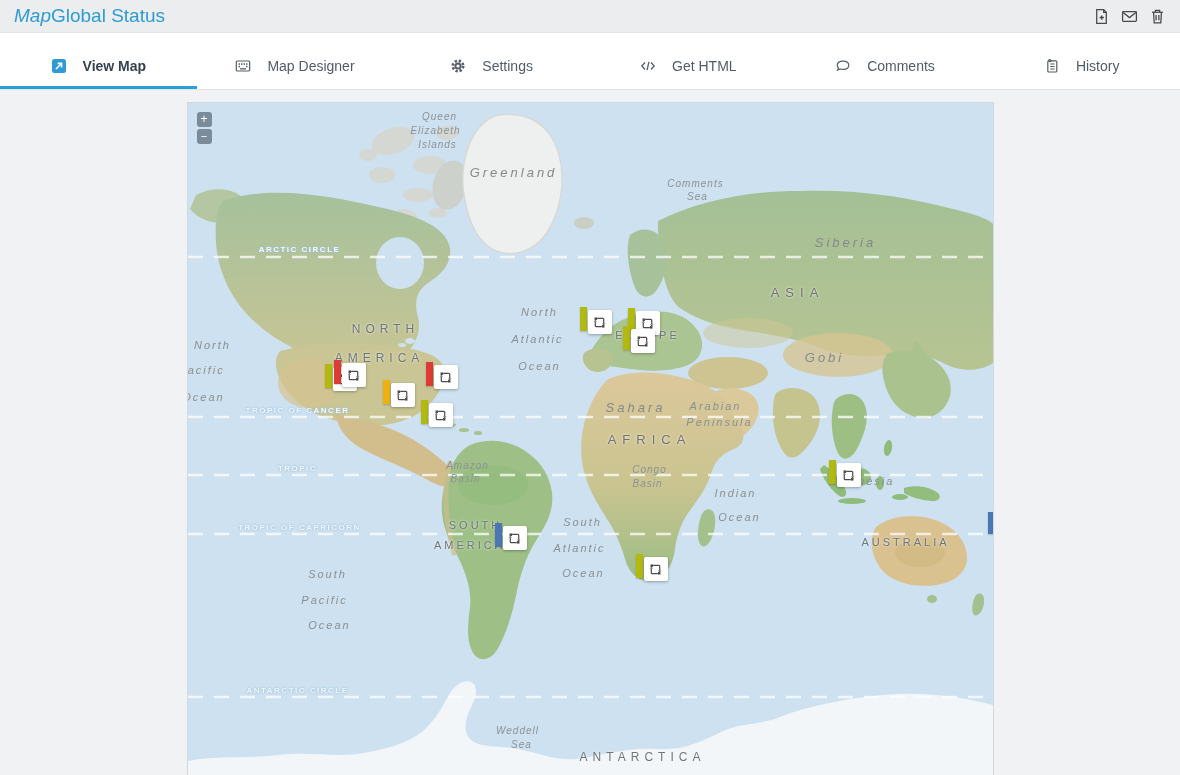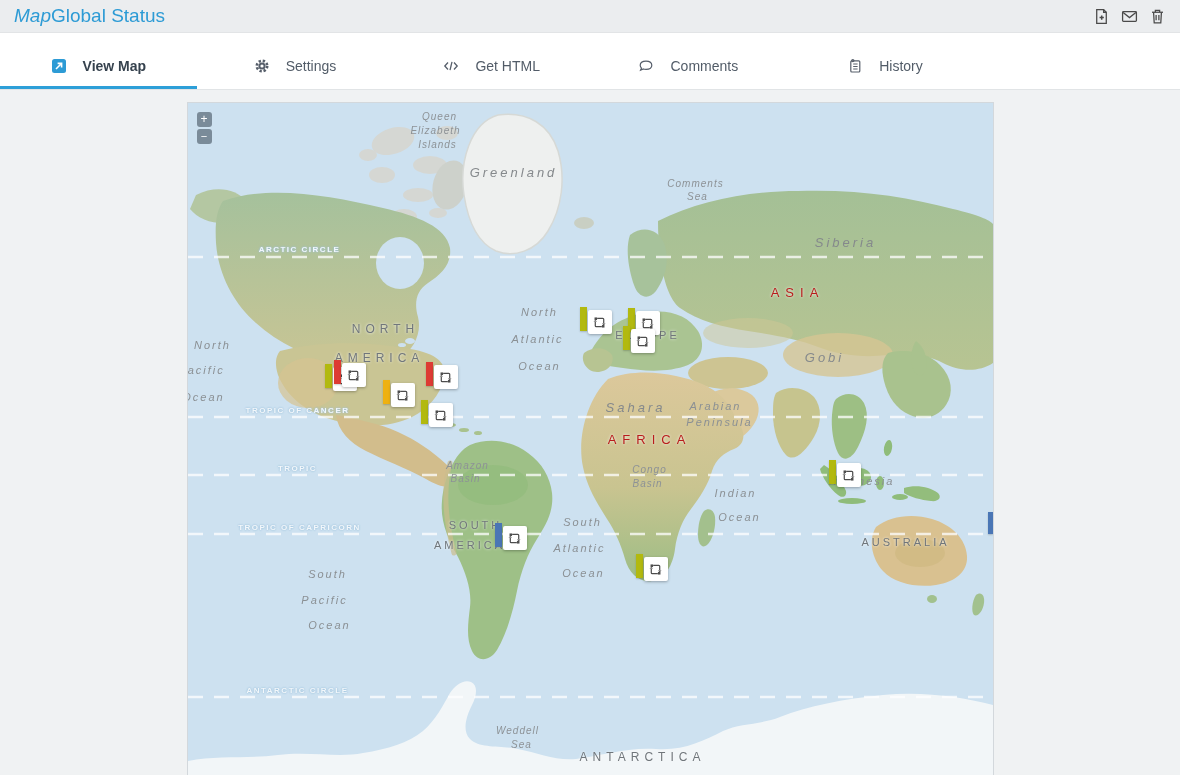--- a/index.html
+++ b/index.html
@@ -49,21 +49,21 @@
   
   .map-label{
     position:absolute;z-index:2;transform:translate(-50%,-50%);
     white-space:nowrap;pointer-events:none;
   }
   .phys-sm{font-style:italic;font-size:10px;color:#8d9296;letter-spacing:1px;}
   .phys{font-style:italic;font-size:11px;color:#8b9094;letter-spacing:2px;}
   .phys-lg{font-style:italic;font-size:13px;color:#85898c;letter-spacing:3px;}
   .cont-sm{font-size:11px;color:#70767b;letter-spacing:3px;text-shadow:0 0 3px rgba(255,255,255,.9);}
   .cont{font-size:12px;color:#70767b;letter-spacing:5px;text-shadow:0 0 3px rgba(255,255,255,.9);}
-  .cont-lg{font-size:13px;color:#b91c1c;letter-spacing:6px;text-shadow:0 0 3px rgba(255,255,255,.9);}
+  .cont-lg{font-size:13px;color:#737373;letter-spacing:6px;text-shadow:0 0 3px rgba(255,255,255,.9);}
   .grat{
     font-size:8px;font-weight:bold;color:#f2f7fb;letter-spacing:1.5px;
     text-shadow:0 0 2px #9fc3dd,0 0 2px #9fc3dd;
   }
   
   .marker{position:absolute;width:32px;height:28px;z-index:3;cursor:pointer;}
   .mbar{position:absolute;left:0;top:0;width:7px;height:24px;display:block;box-shadow:0 1px 2px rgba(0,0,0,.2);}
   .mbox{
     position:absolute;left:8px;top:3px;width:24px;height:24px;background:#fff;border-radius:2px;
     box-shadow:0 1px 3px rgba(0,0,0,.3);display:flex;align-items:center;justify-content:center;
@@ -103,20 +103,35 @@
 </div>
 
 <div class="tabbar-wrap">
   <div class="tabbar">
     <div class="tab active">
       <svg viewBox="0 0 16 16">
         <rect x="1" y="1" width="14" height="14" rx="2.5" fill="#2d9bd5"></rect>
         <path d="M5 11 L10.2 5.8 M6.6 5.4 h4 v4" stroke="#fff" stroke-width="1.6" fill="none"></path>
       </svg>
       <span>View Map</span>
+    </div>
+    <div class="tab">
+      <svg viewBox="0 0 16 16" fill="none" stroke="#565e6a" stroke-width="1.2">
+        <rect x="1.3" y="3" width="13.4" height="10" rx="1.2"></rect>
+        <g fill="#565e6a" stroke="none">
+          <rect x="3.5" y="5.3" width="1.5" height="1.5"></rect>
+            <rect x="6" y="5.3" width="1.5" height="1.5"></rect>
+            <rect x="8.5" y="5.3" width="1.5" height="1.5"></rect>
+            <rect x="11" y="5.3" width="1.5" height="1.5"></rect>
+          <rect x="3.5" y="7.8" width="1.5" height="1.5"></rect>
+            <rect x="11" y="7.8" width="1.5" height="1.5"></rect>
+          <rect x="5" y="10.2" width="6" height="1.3"></rect>
+        </g>
+      </svg>
+      <span>Map Designer</span>
     </div>
     <div class="tab">
       <svg viewBox="0 0 16 16">
         <circle cx="8" cy="8" r="5.2" fill="none" stroke="#565e6a" stroke-width="2.6" stroke-dasharray="2.3 1.8"></circle>
         <circle cx="8" cy="8" r="3.6" fill="#565e6a"></circle>
         <circle cx="8" cy="8" r="1.6" fill="#fff"></circle>
       </svg>
       <span>Settings</span>
     </div>
     <div class="tab">

